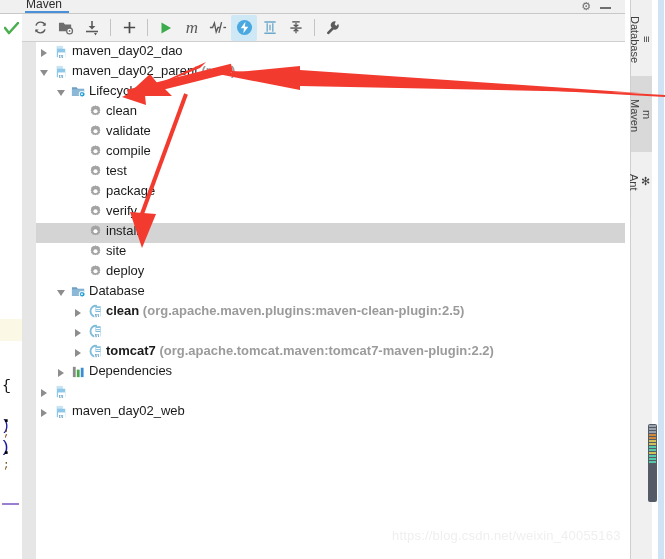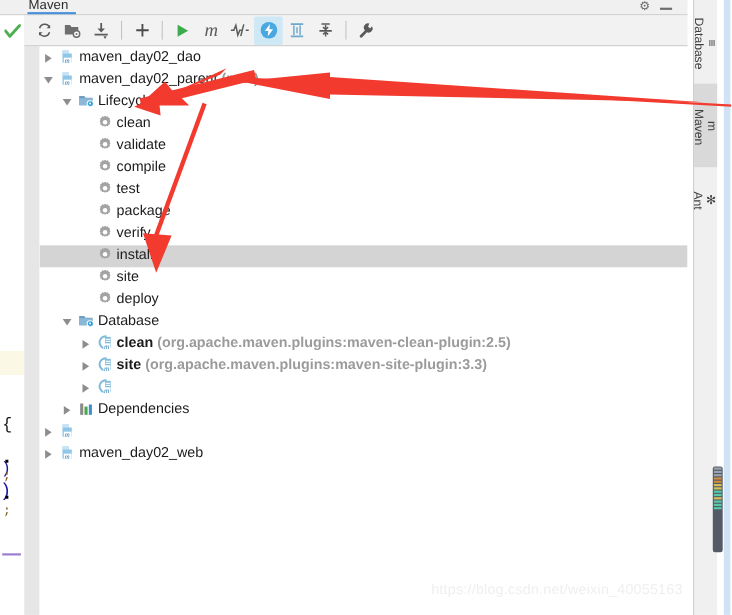--- a/index.html
+++ b/index.html
@@ -527,37 +527,37 @@
         <div class="ic">
           <svg width="15" height="15" viewBox="0 0 16 16">
             <path d="M9.5 2 A5.8 5.8 0 1 0 9.5 13.4" stroke="#7fbcd9" stroke-width="2" fill="none"></path>
             <rect x="8" y="2.4" width="5.5" height="10.8" fill="#7fbcd9"></rect>
             <rect x="8.6" y="4.2" width="4.4" height="1.1" fill="#ffffff"></rect>
             <rect x="8.6" y="6.2" width="4.4" height="1.1" fill="#ffffff"></rect>
             <rect x="6.4" y="8.6" width="6.8" height="6" fill="#ffffff"></rect>
             <text x="7" y="14" font-family="Liberation Serif, serif" font-style="italic" font-size="7" fill="#2a7fb5">m</text>
           </svg>
         </div>
-        <span class="lbl"><span class="bold">site</span><span class="muted"> (org.apache.maven.plugins:maven-site-plugin:3.3)</span></span>
       </div>
       <div class="row">
         <div style="flex: 0 0 34px;"></div>
         <div class="twisty">
           <div class="tri-r"></div>
         </div>
         <div class="ic">
           <svg width="15" height="15" viewBox="0 0 16 16">
             <path d="M9.5 2 A5.8 5.8 0 1 0 9.5 13.4" stroke="#7fbcd9" stroke-width="2" fill="none"></path>
             <rect x="8" y="2.4" width="5.5" height="10.8" fill="#7fbcd9"></rect>
             <rect x="8.6" y="4.2" width="4.4" height="1.1" fill="#ffffff"></rect>
             <rect x="8.6" y="6.2" width="4.4" height="1.1" fill="#ffffff"></rect>
             <rect x="6.4" y="8.6" width="6.8" height="6" fill="#ffffff"></rect>
             <text x="7" y="14" font-family="Liberation Serif, serif" font-style="italic" font-size="7" fill="#2a7fb5">m</text>
           </svg>
         </div>
+        <span class="lbl"><span class="bold">tomcat7</span><span class="muted"> (org.apache.tomcat.maven:tomcat7-maven-plugin:2.2)</span></span>
       </div>
       <div class="row">
         <div style="flex: 0 0 17px;"></div>
         <div class="twisty">
           <div class="tri-r"></div>
         </div>
         <div class="ic">
           <svg width="15" height="15" viewBox="0 0 16 16">
             <rect x="2" y="3" width="3" height="11" fill="#8a8a8a"></rect>
             <rect x="6.2" y="6" width="3" height="8" fill="#4aa84a"></rect>

